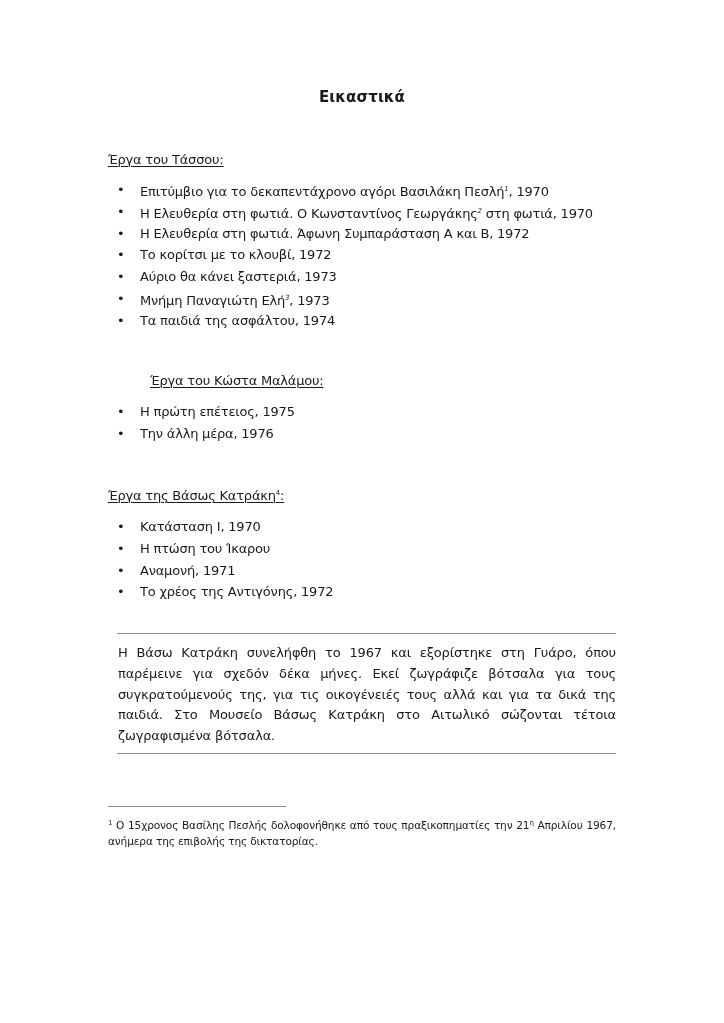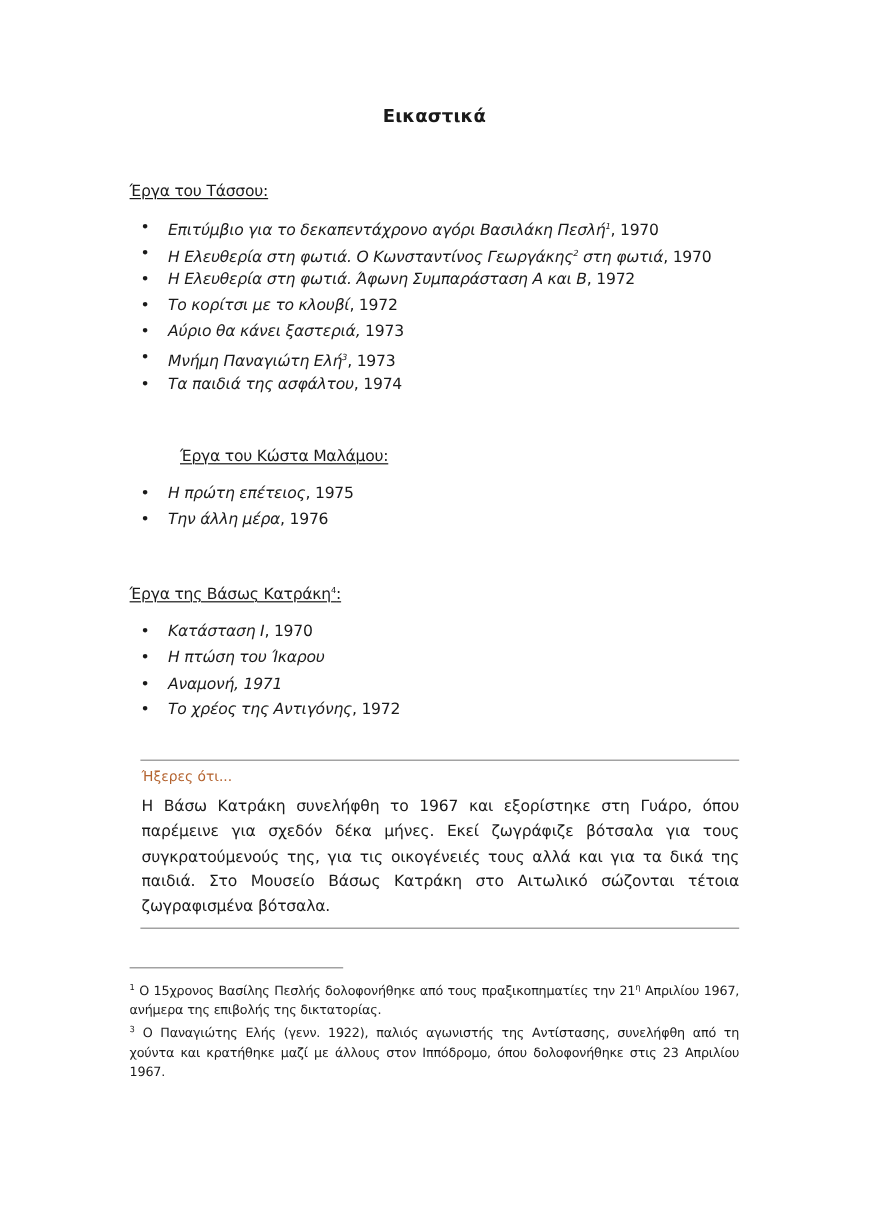--- a/index.html
+++ b/index.html
@@ -29,21 +29,21 @@
     ul.works li {
       position: relative; height: 21.8px; line-height: 21.8px; padding-left: 140px;
       white-space: nowrap; letter-spacing: -0.2px;
     }
     ul.works li .bullet {
       position: absolute; left: 117px; top: 0; font-size: 13px;
     }
     .list-1 { top: 179px; }
     .list-2 { top: 401px; }
     .list-3 { top: 516px; }
-    .it { font-style: italic; }
+    .it { }
     sup.fn { font-size: 7px; vertical-align: 5px; font-style: italic; }
     .infobox {
       position: absolute; left: 117px; top: 633px; width: 499px;
       border-top: 1px solid #8c8c8c; border-bottom: 1px solid #8c8c8c;
       padding: 3px 0 6px 0;
     }
     .infobox-title { color: #b4632f; font-size: 11.5px; line-height: 20px; margin-left: 1px; }
     .infobox-text {
       font-size: 13px; line-height: 20.8px; text-align: justify;
       margin-top: 6px; margin-left: 1px; letter-spacing: -0.15px;
@@ -111,23 +111,21 @@
     </li>
     <li>
       <span class="bullet">•</span><span class="it">Αναμονή, 1971</span><span></span>
     </li>
     <li>
       <span class="bullet">•</span><span class="it">Το χρέος της Αντιγόνης</span><span>, 1972</span>
     </li>
   </ul>
 
   <div class="infobox">
-    <div class="infobox-title">Ήξερες ότι...</div>
     <div class="infobox-text">Η Βάσω Κατράκη συνελήφθη το 1967 και εξορίστηκε στη Γυάρο, όπου παρέμεινε για σχεδόν δέκα μήνες. Εκεί ζωγράφιζε βότσαλα για τους συγκρατούμενούς της, για τις οικογένειές τους αλλά και για τα δικά της παιδιά. Στο Μουσείο Βάσως Κατράκη στο Αιτωλικό σώζονται τέτοια ζωγραφισμένα βότσαλα.</div>
   </div>
 
   <div class="fn-rule"></div>
   <div class="footnotes">
     <div class="footnote"><sup>1</sup><span> Ο 15χρονος Βασίλης Πεσλής δολοφονήθηκε από τους πραξικοπηματίες την 21</span><sup>η</sup><span> Απριλίου 1967, ανήμερα της επιβολής της δικτατορίας.</span></div>
-    <div class="footnote"><sup>3</sup><span> Ο Παναγιώτης Ελής (γενν. 1922), παλιός αγωνιστής της Αντίστασης, συνελήφθη από τη χούντα και κρατήθηκε μαζί με άλλους στον Ιππόδρομο, όπου δολοφονήθηκε στις 23 Απριλίου 1967.</span></div>
   </div>
 
 </div>
 
 </body></html>

